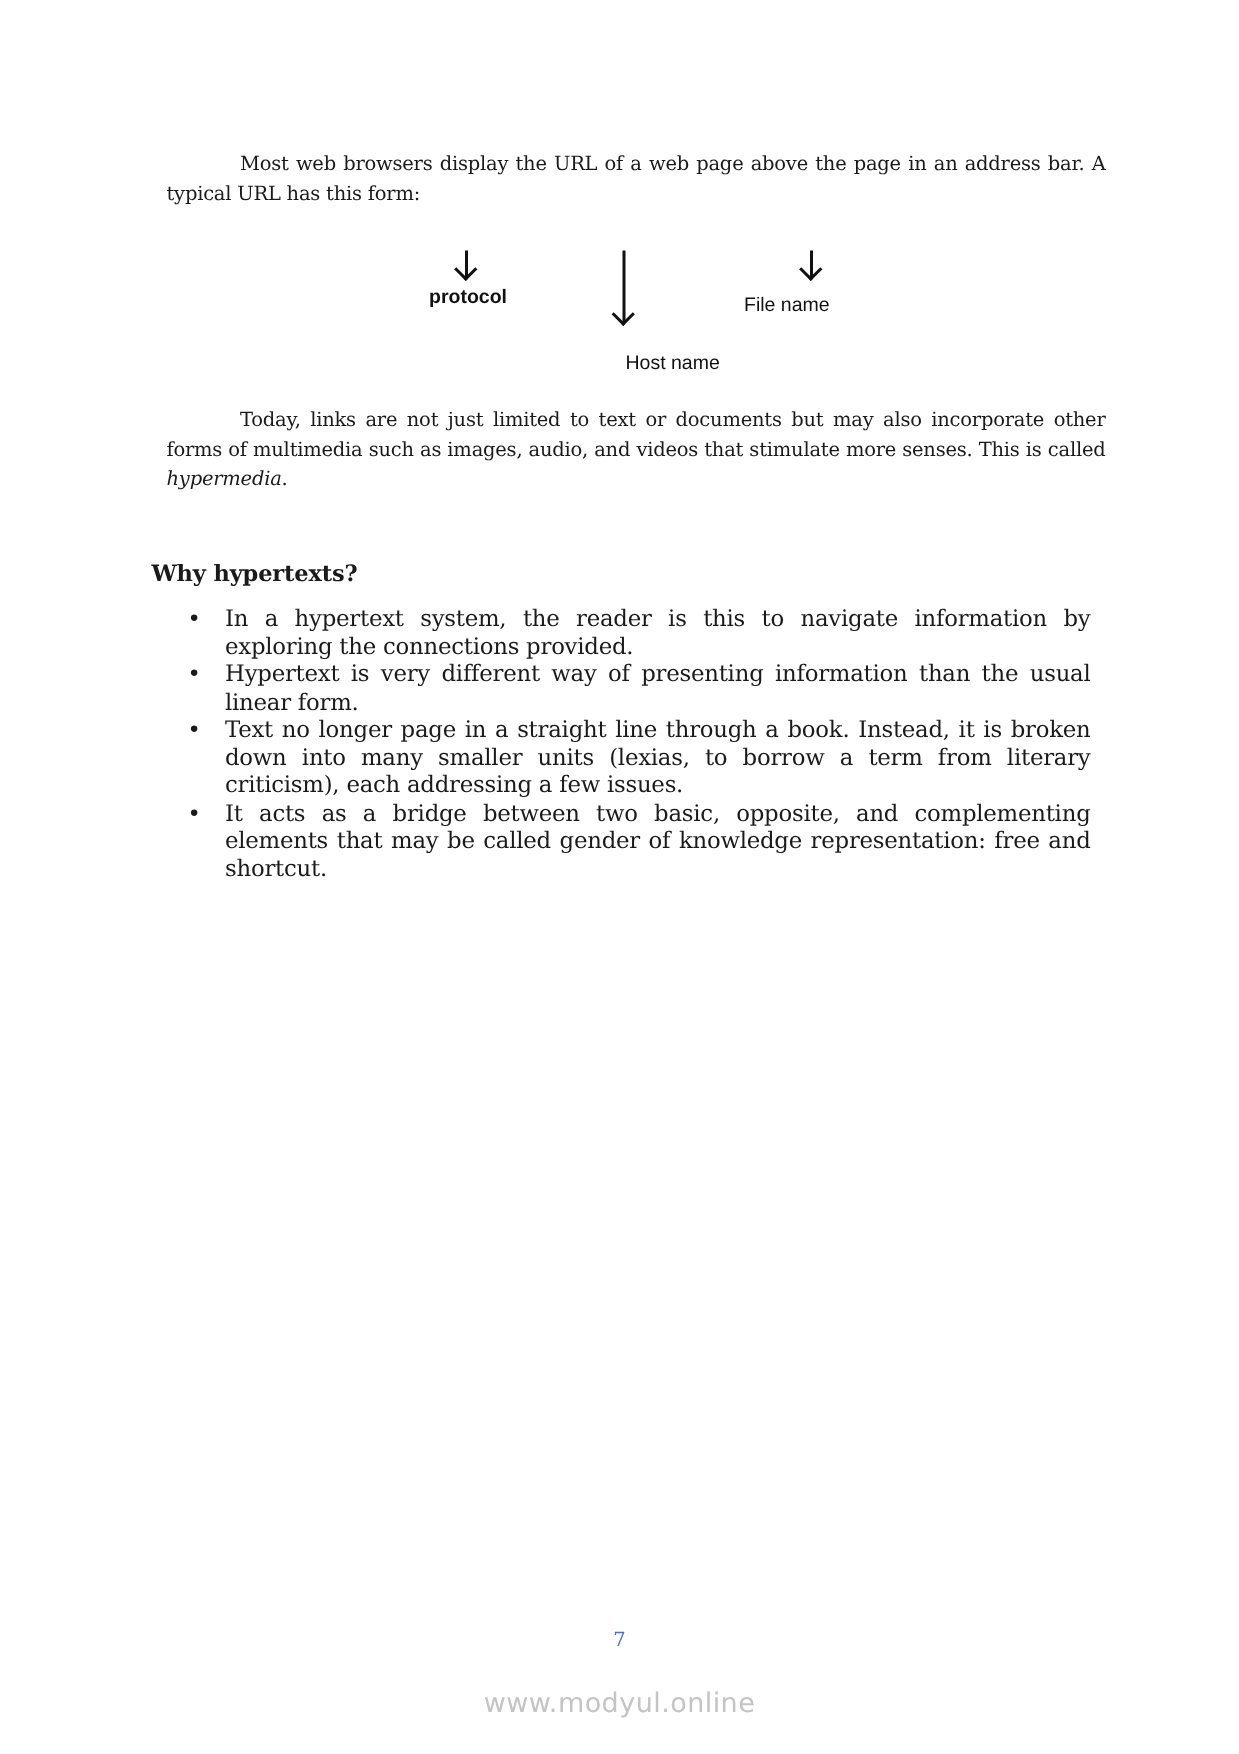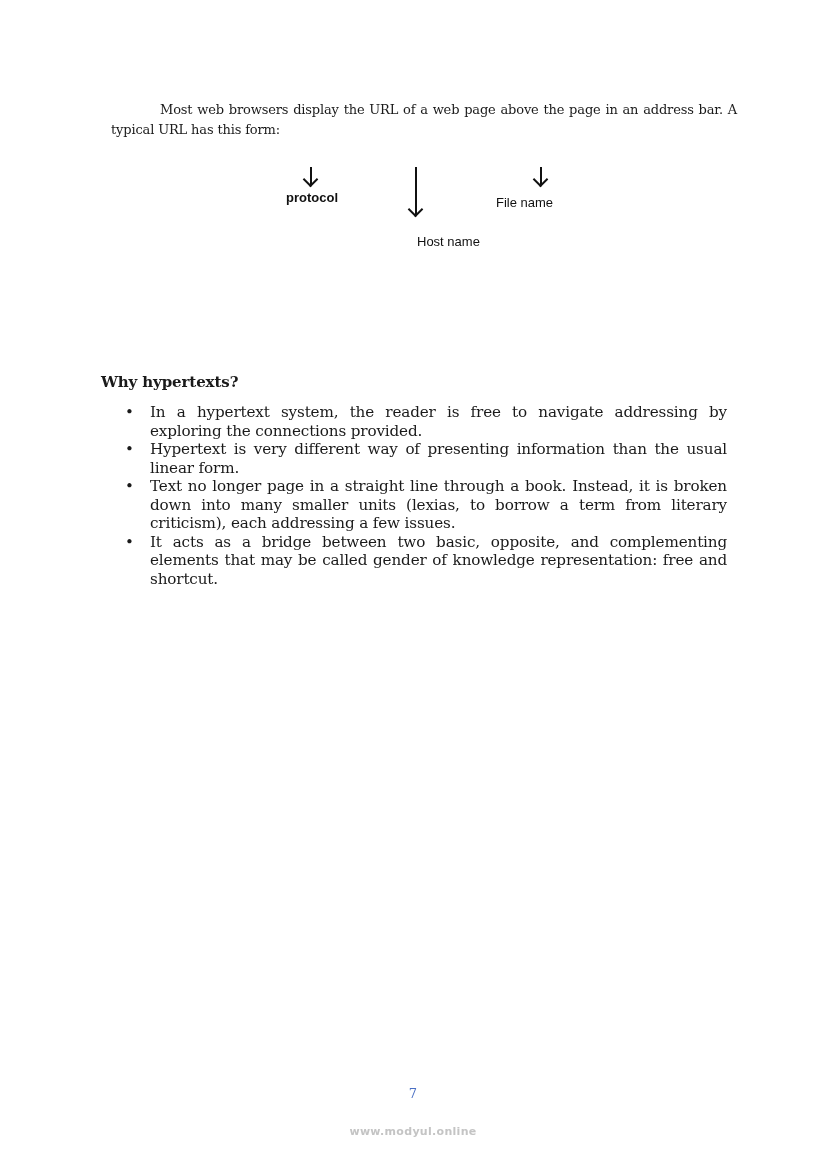--- a/index.html
+++ b/index.html
@@ -154,24 +154,23 @@
       font-size: 13px;
       color: #4a6fc4;
     }
     .watermark {
       position: absolute;
       left: 0;
       width: 826px;
       top: 1125px;
       text-align: center;
       font-family: "DejaVu Sans", sans-serif;
-      font-size: 11px;
+      font-size: 18px;
       color: #c4c4c4;
       letter-spacing: 0.3px;
-      font-weight: bold;
     }
   </style>
 </head>
 <body>
 
 <div class="page">
 
   <p class="para" id="p1"><span class="indent"></span><span>Most web browsers display the URL of a web page above the page in an address bar. A typical URL has this form:</span></p>
 
   <div class="url-diagram">
@@ -187,25 +186,26 @@
     <div class="arrow" id="arrow-file">
       <div class="shaft"></div>
         <div class="head"></div>
     </div>
 
     <div class="diag-label" id="label-protocol">protocol</div>
     <div class="diag-label" id="label-file">File name</div>
     <div class="diag-label" id="label-host">Host name</div>
   </div>
 
+  <p class="para" id="p2"><span class="indent"></span><span>Today, links are not just limited to text or documents but may also incorporate other forms of multimedia such as images, audio, and videos that stimulate more senses. This is called </span><em>hypermedia</em><span>.</span></p>
 
   <h3 class="heading">Why hypertexts?</h3>
 
   <ul class="bullets">
-    <li><span class="dot">•</span><span>In a hypertext system, the reader is free to navigate addressing by exploring the connections provided.</span></li>
+    <li><span class="dot">•</span><span>In a hypertext system, the reader is this to navigate information by exploring the connections provided.</span></li>
     <li><span class="dot">•</span><span>Hypertext is very different way of presenting information than the usual linear form.</span></li>
     <li><span class="dot">•</span><span>Text no longer page in a straight line through a book. Instead, it is broken down into many smaller units (lexias, to borrow a term from literary criticism), each addressing a few issues.</span></li>
     <li><span class="dot">•</span><span>It acts as a bridge between two basic, opposite, and complementing elements that may be called gender of knowledge representation: free and shortcut.</span></li>
   </ul>
 
   <div class="page-number">7</div>
   <div class="watermark">www.modyul.online</div>
 </div>
 
 </body></html>

